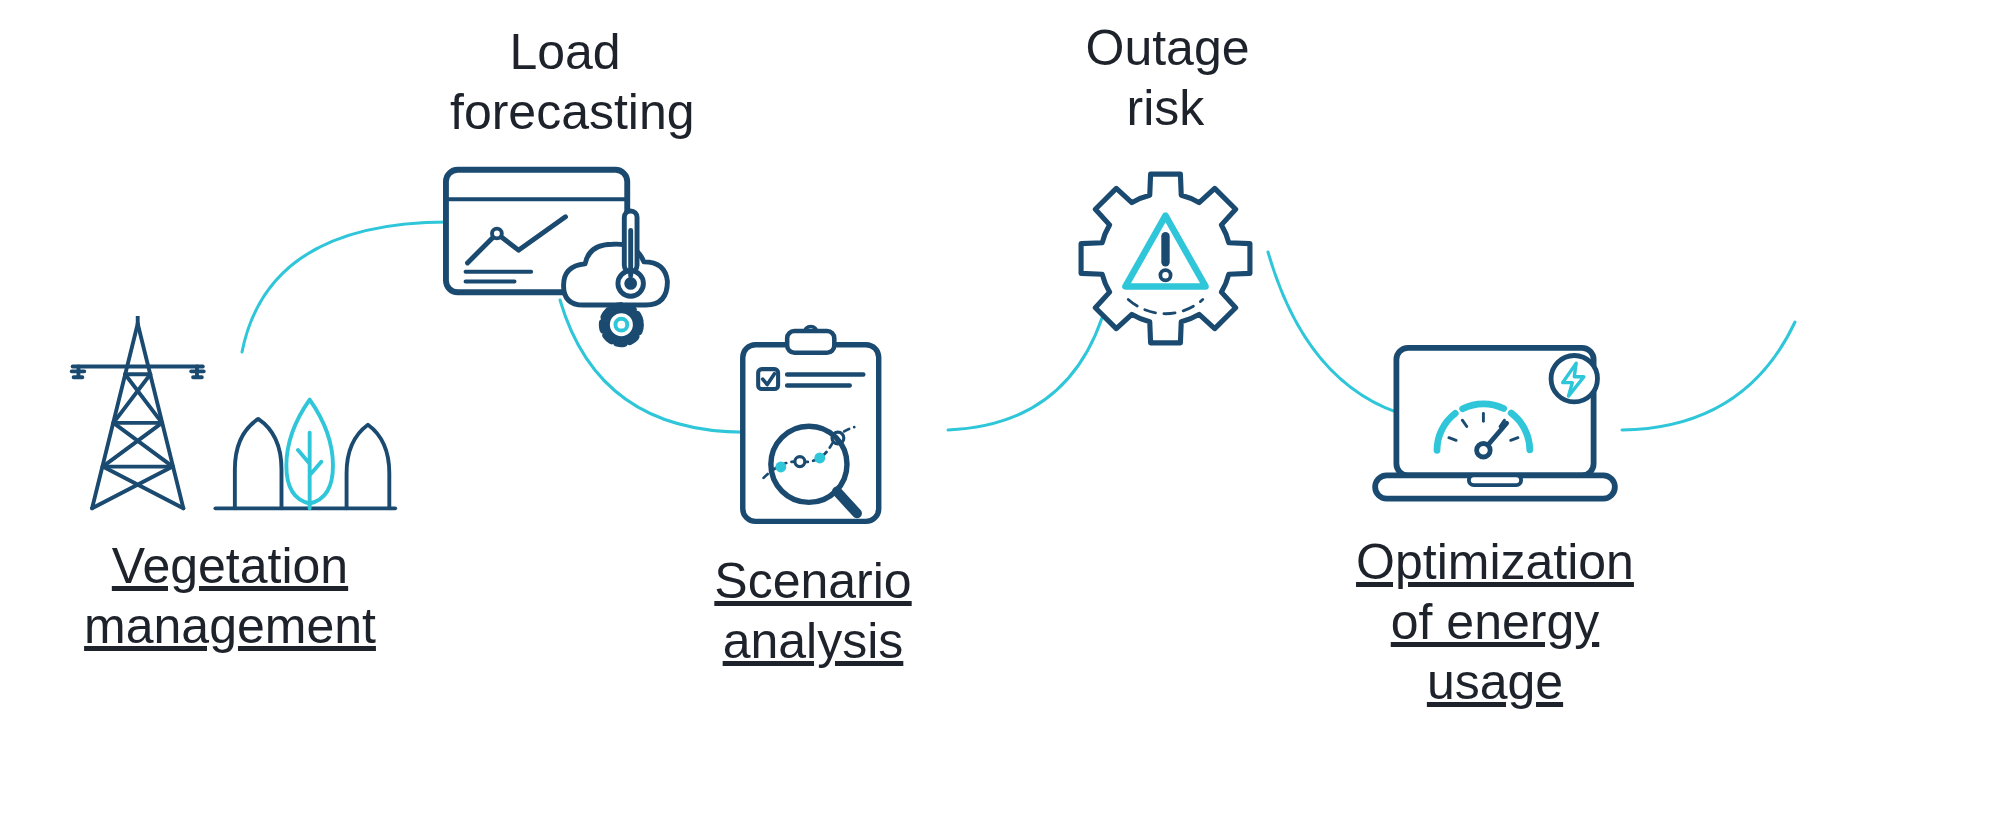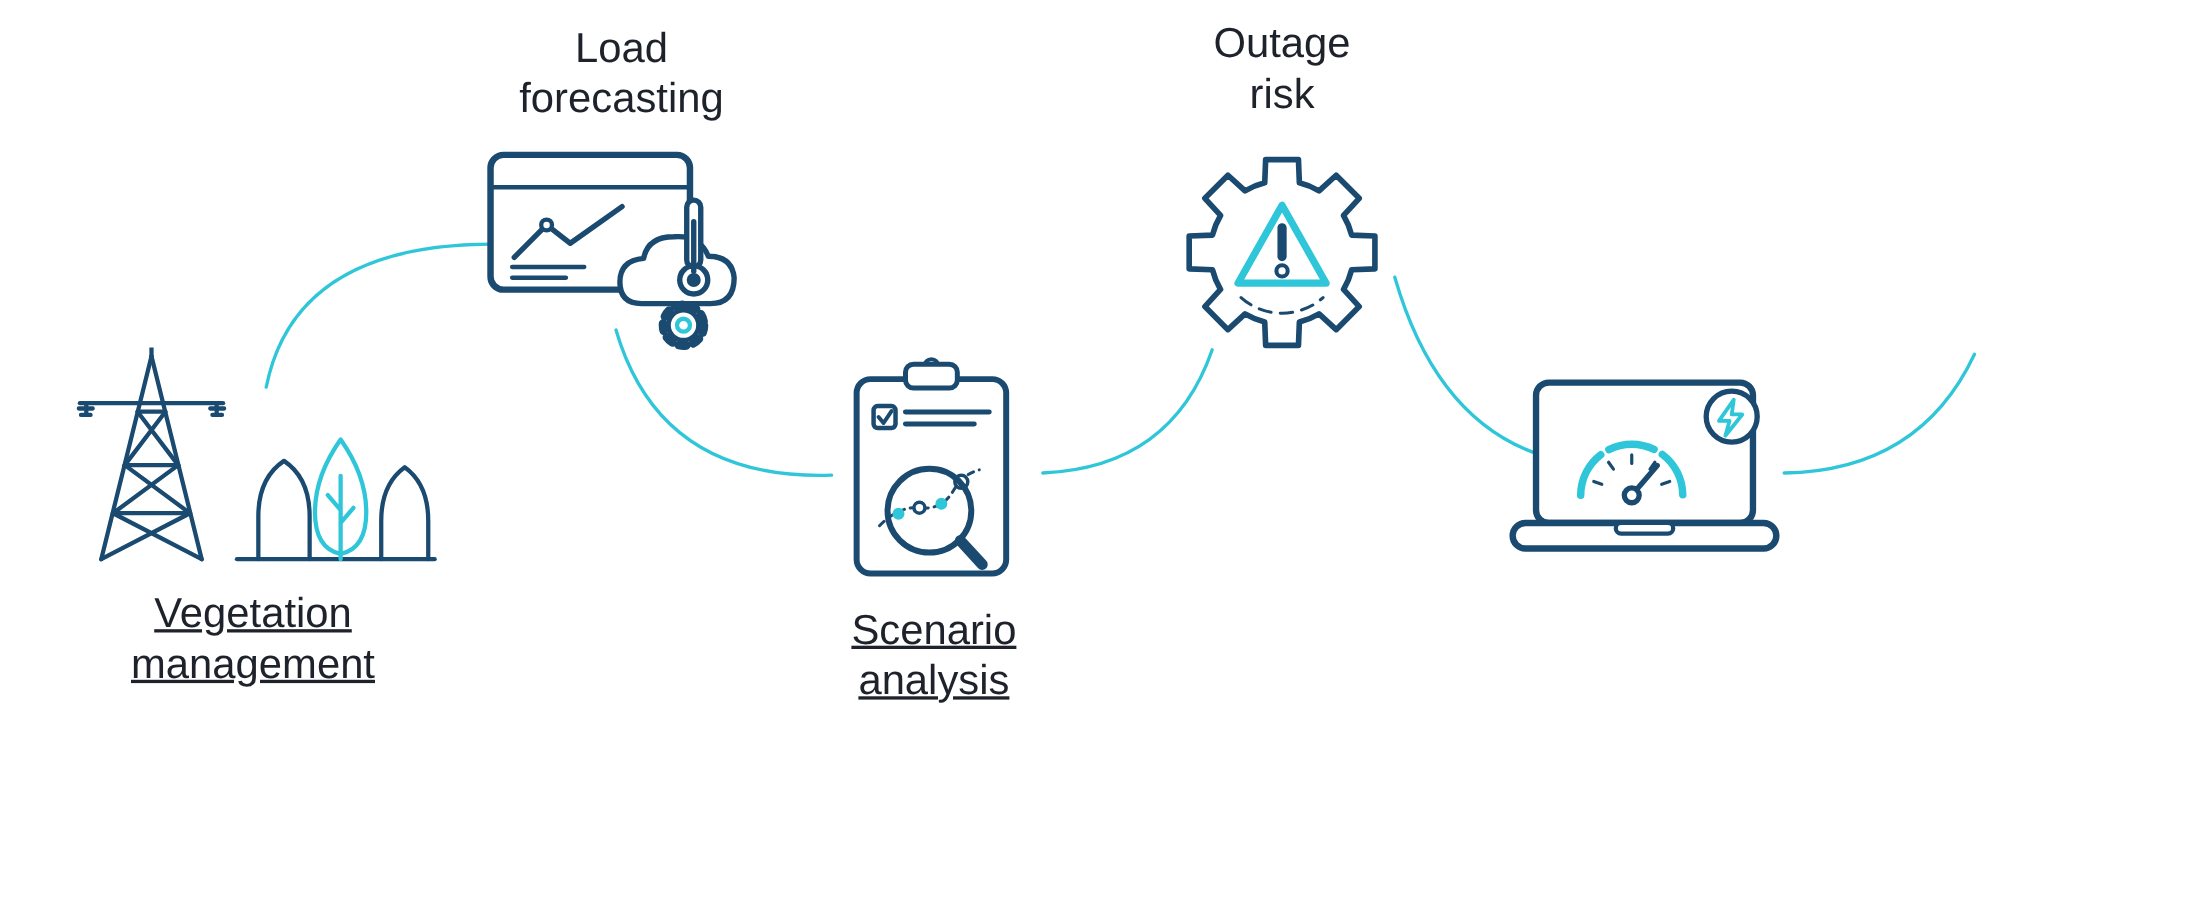--- a/index.html
+++ b/index.html
@@ -15,21 +15,21 @@
     position:relative;overflow:hidden;
   }
   .canvas{position:absolute;inset:0;width:2000px;height:828px;}
   svg.connectors{position:absolute;left:0;top:0;z-index:0;}
   .node{
     position:absolute;z-index:1;margin:0;
     display:flex;flex-direction:column;align-items:center;
   }
   .node .label{
     color:var(--text);
-    font-size:38px;line-height:1.2;text-align:center;font-weight:500;
+    font-size:50px;line-height:1.2;text-align:center;font-weight:500;
   }
   .node .iconbox{display:flex;justify-content:center;align-items:center;}
   .label-above{order:0;margin-bottom:18px;}
   .label-below{order:2;margin-top:16px;text-decoration:underline;}
   .iconbox{order:1;}
   .ic{display:block;}
   .ic .n{stroke:var(--navy);}
   .ic .c{stroke:var(--cyan);}
   .ic .fw{fill:#fff;}
   .ic .fn{fill:none;}
@@ -102,21 +102,21 @@
         <path class="n fn" stroke-width="5" d="M196.5,72 V118"></path>
         <circle class="fnav" cx="196.5" cy="126" r="6.5"></circle>
 
         <circle class="n fn" stroke-width="8" stroke-dasharray="7 6.5" cx="187" cy="168" r="19"></circle>
         <circle class="n fw" stroke-width="4.5" cx="187" cy="168" r="14"></circle>
         <circle class="c fn" stroke-width="4" cx="187" cy="168" r="6"></circle>
       </svg>
     </div>
   </figure>
 
-  <figure class="node" style="left:744px;top:322px;width:210px;">
+  <figure class="node" style="left:708px;top:322px;width:210px;">
     <div class="iconbox">
       <svg class="ic" width="168" height="213" viewBox="0 0 185 235">
         <circle class="n fw" stroke-width="4" cx="90" cy="12" r="7"></circle>
         <rect class="n fw" stroke-width="6" x="15" y="25" width="150" height="195" rx="14"></rect>
         <rect class="n fw" stroke-width="5" x="64" y="10" width="52" height="24" rx="8"></rect>
         <rect class="n fn" stroke-width="4.5" x="32" y="52" width="22" height="22" rx="4"></rect>
         <path class="n fn" stroke-width="4" d="M37,63 L42,69 L50,57"></path>
         <path class="n fn" stroke-width="5" d="M64,58 H148 M64,70 H133"></path>
 
         <path class="n fn" stroke-width="3" stroke-dasharray="6 6" d="M38,172 Q58,152 78,154 Q100,157 112,137 Q122,120 138,116"></path>
@@ -160,16 +160,17 @@
           <path d="M100.8,87.4 L96.2,80.9"></path>
           <path d="M89.8,101.7 L82.3,99"></path>
         </g>
         <path class="n fn" stroke-width="5" d="M118,112 L142,84"></path>
         <circle class="n fw" stroke-width="5" cx="118" cy="112" r="7"></circle>
 
         <circle class="n fw" stroke-width="5" cx="212" cy="38" r="24"></circle>
         <path class="c fn" stroke-width="3.5" d="M214,22 L200,42 L210,42 L206,56 L222,36 L212,36 Z"></path>
       </svg>
     </div>
+    <figcaption class="label label-below" style="width:300px;">Optimization of energy usage</figcaption>
   </figure>
 
 
 </div>
 
 </body></html>

